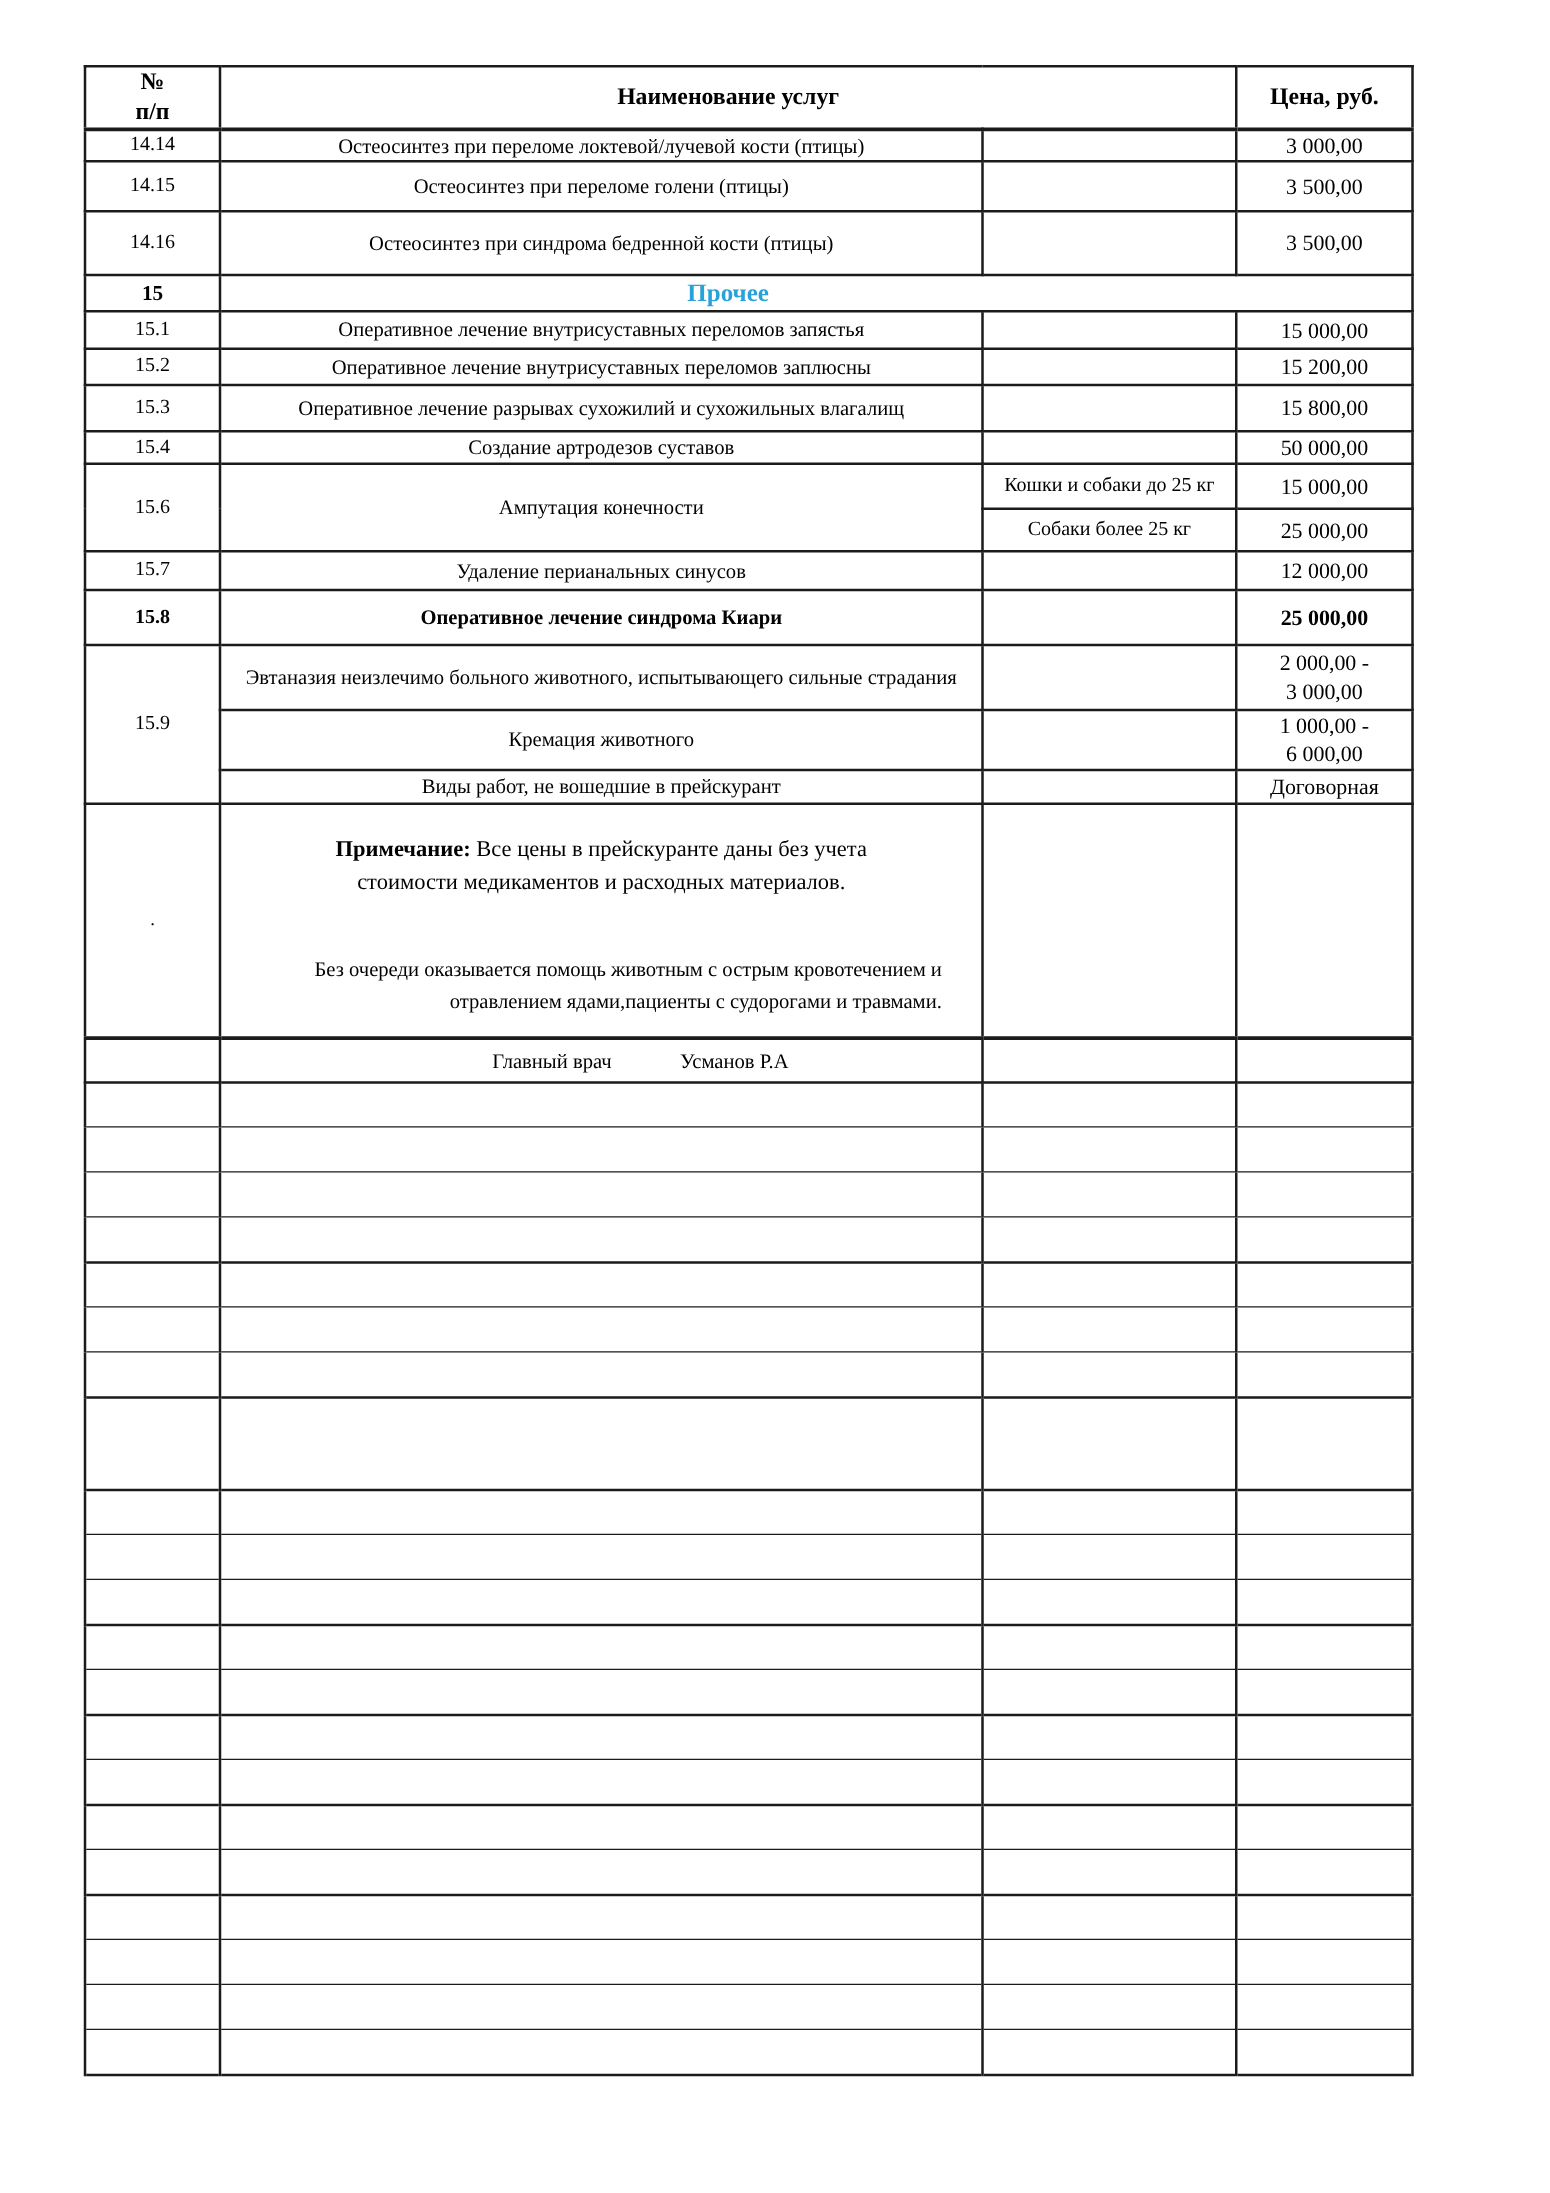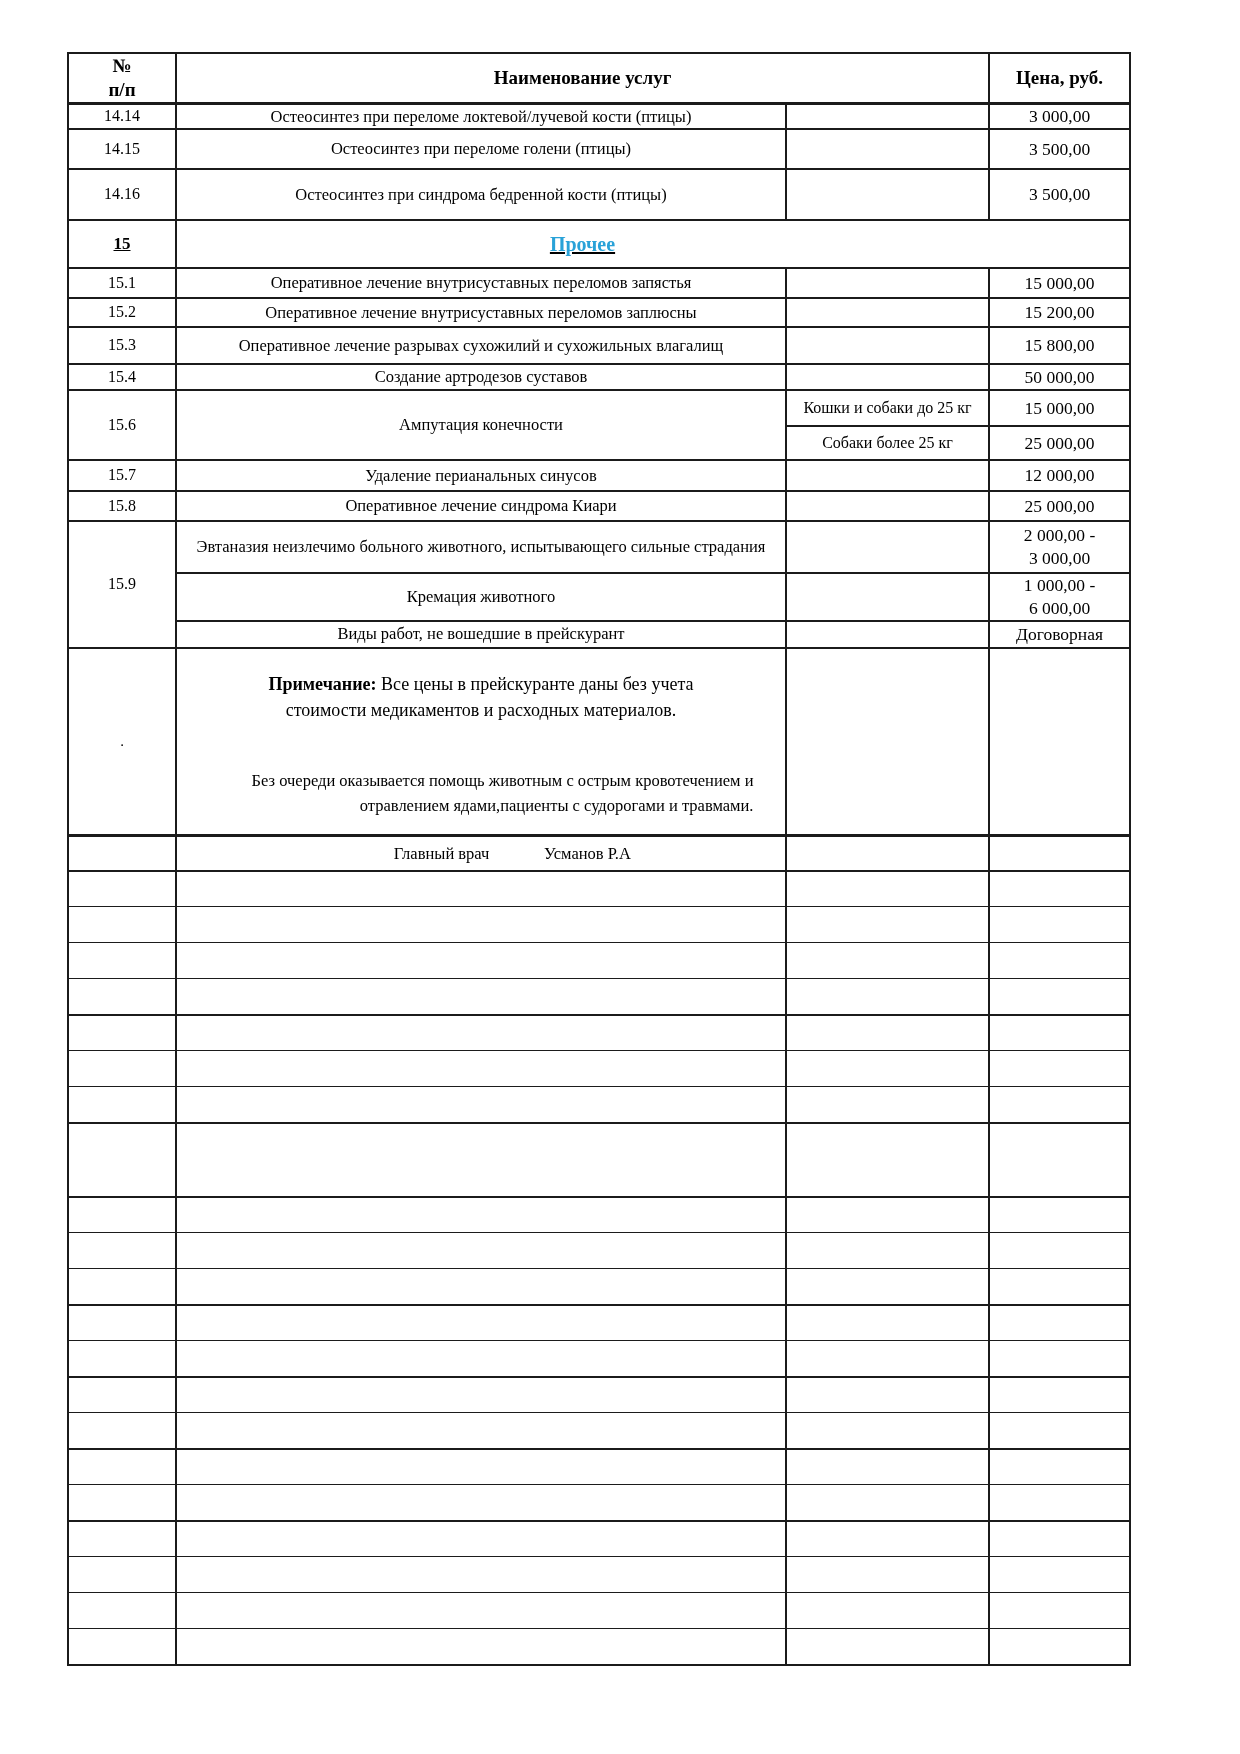--- a/index.html
+++ b/index.html
@@ -71,21 +71,21 @@
           <td class="name">Остеосинтез при переломе голени (птицы)</td>
           <td class="sub"></td>
           <td class="price">3 500,00</td>
         </tr>
         <tr style="height: 51px; margin-left: 24px;">
           <td class="no">14.16</td>
           <td class="name">Остеосинтез при синдрома бедренной кости (птицы)</td>
           <td class="sub"></td>
           <td class="price">3 500,00</td>
         </tr>
-        <tr style="height: 48px; text-decoration: underline;">
+        <tr style="height: 29px;">
           <td class="no secno">15</td>
           <td class="section-title" colspan="3">Прочее</td>
         </tr>
         <tr style="height: 30px;">
           <td class="no">15.1</td>
           <td class="name">Оперативное лечение внутрисуставных переломов запястья</td>
           <td class="sub"></td>
           <td class="price">15 000,00</td>
         </tr>
         <tr style="height: 29px;">
@@ -115,21 +115,21 @@
         <tr style="height: 34px;">
           <td class="sub">Собаки более 25 кг</td>
           <td class="price">25 000,00</td>
         </tr>
         <tr style="height: 31px;">
           <td class="no">15.7</td>
           <td class="name">Удаление перианальных синусов</td>
           <td class="sub"></td>
           <td class="price">12 000,00</td>
         </tr>
-        <tr style="height: 30px;">
+        <tr style="height: 44px; font-weight: bold;">
           <td class="no">15.8</td>
           <td class="name">Оперативное лечение синдрома Киари</td>
           <td class="sub"></td>
           <td class="price">25 000,00</td>
         </tr>
         <tr style="height: 52px;">
           <td class="no" rowspan="3">15.9</td>
           <td class="name">Эвтаназия неизлечимо больного животного, испытывающего сильные страдания</td>
           <td class="sub"></td>
           <td class="price">2 000,00 -

